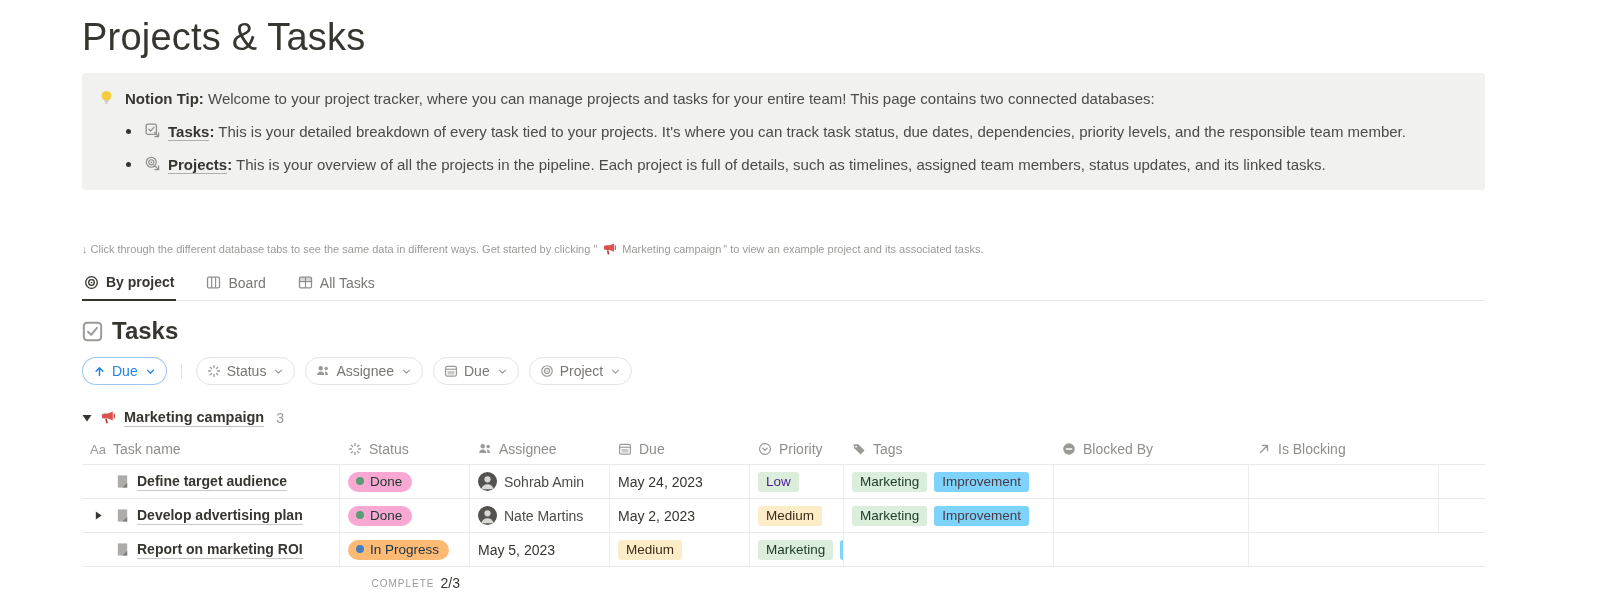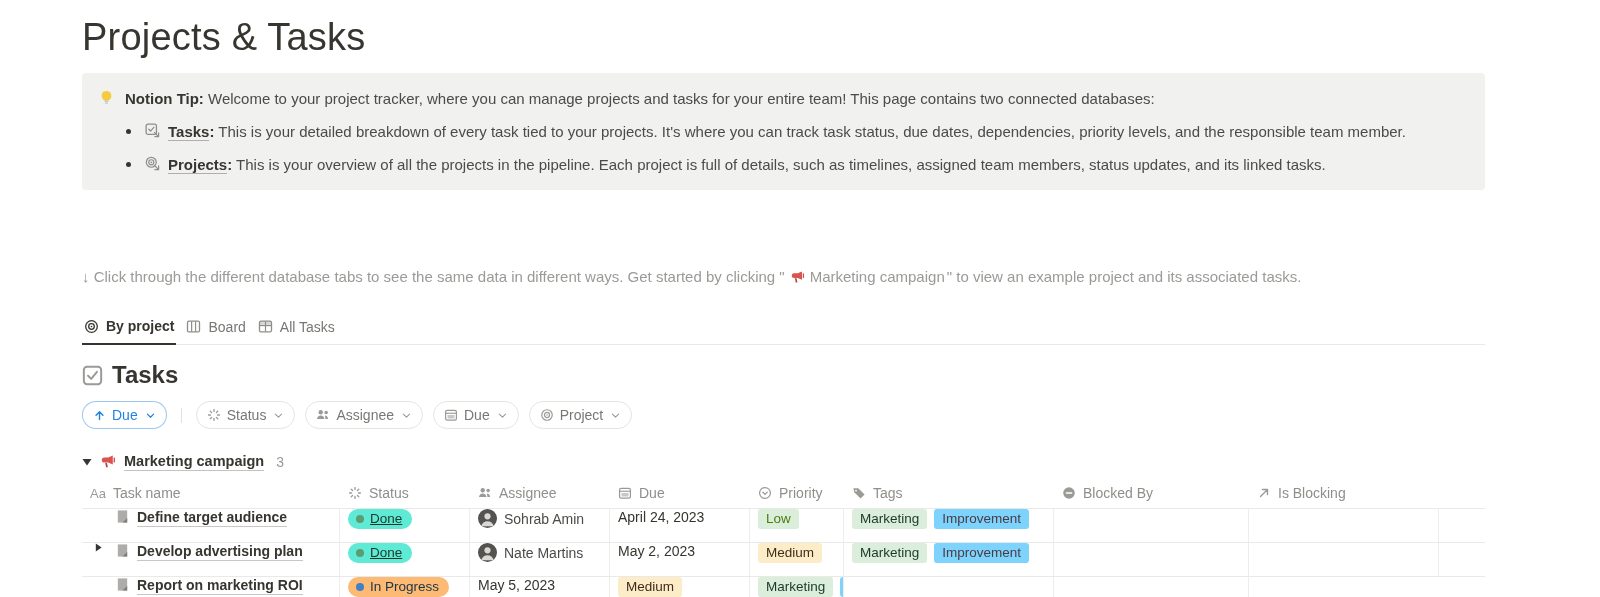--- a/index.html
+++ b/index.html
@@ -15,24 +15,24 @@
   .callout{background:#f1f1ef;border-radius:4px;padding:15px 16px 15px 16px;}
   .callout-line{display:flex;align-items:flex-start;gap:10px;font-size:15px;line-height:21px;color:#4c4b47;}
   .callout-line .bulb{margin-top:1px;}
   .tip-bold{font-weight:700;color:#37352f;}
   .bullets{margin-top:8px;padding-left:28px;}
   .bullet{display:flex;align-items:flex-start;gap:8px;font-size:15px;line-height:21px;color:#4c4b47;margin-top:12px;}
   .bullet .dot-b{width:5px;height:5px;border-radius:50%;background:#37352f;margin:8px 6px 0 0;flex:none;}
   .db-ic{margin-top:2px;flex:none;}
   .db-link{font-weight:700;color:#37352f;border-bottom:1px solid rgba(55,53,47,.35);}
   
-  .hint{margin-top:76px;font-size:15px;color:#9b9a97;line-height:22px;display:flex;align-items:center;gap:2px;flex-wrap:wrap;}
+  .hint{margin-top:48px;font-size:11px;color:#9b9a97;line-height:22px;display:flex;align-items:center;gap:2px;flex-wrap:wrap;}
   .hint .mega{margin:0 3px;}
   
-  .tabbar{margin-top:24px;display:flex;gap:8px;border-bottom:1px solid #e9e9e7;}
+  .tabbar{margin-top:8px;display:flex;gap:28px;border-bottom:1px solid #e9e9e7;}
   .tab{display:flex;align-items:center;gap:7px;font-size:14px;color:#787774;padding:6px 2px 9px 2px;cursor:pointer;}
   .tab.active{color:#37352f;font-weight:700;border-bottom:2px solid #37352f;margin-bottom:-1px;}
   
   .db-heading{margin-top:16px;display:flex;align-items:center;gap:9px;}
   .db-heading .db-title{font-size:24px;font-weight:700;color:#37352f;}
   
   .toolbar{margin-top:12px;display:flex;align-items:center;gap:10px;}
   .chip{display:inline-flex;align-items:center;gap:6px;height:26px;padding:0 10px;border-radius:14px;
         border:1px solid #e5e4e1;background:#fff;font-size:14px;color:#787774;cursor:pointer;}
   .chip .chev{margin-left:1px;}
@@ -43,36 +43,36 @@
   .group-toggle{width:10px;height:10px;}
   .group-name{font-size:14.5px;font-weight:700;color:#37352f;border-bottom:1px solid rgba(55,53,47,.3);padding-bottom:1px;}
   .group-count{font-size:14px;color:#9b9a97;margin-left:4px;}
   
   .table{margin-top:7px;--cols:258px 130px 140px 140px 94px 210px 195px 190px 46px;}
   .thead,.trow,.tfoot{display:grid;grid-template-columns:var(--cols);align-items:center;}
   .thead{height:30px;border-bottom:1px solid #e9e9e7;}
   .hcell{display:flex;align-items:center;gap:7px;font-size:14px;color:#8f8e8a;padding:0 8px;}
   .hcell .aa{font-size:13px;color:#9b9a97;letter-spacing:0;}
   .trow{height:33px;border-bottom:1px solid #e9e9e7;}
-  .cell{height:100%;display:flex;align-items:flex-start;padding:0 8px;border-right:1px solid #ededeb;overflow:hidden;}
+  .cell{height:100%;display:flex;align-items:center;padding:0 8px;border-right:1px solid #ededeb;overflow:hidden;}
   .trow .cell:last-child{border-right:none;}
   .name-cell{gap:7px;padding-left:6px;}
   .toggle-slot{width:20px;display:flex;justify-content:center;flex:none;}
   .task-link{font-size:14px;font-weight:700;color:#37352f;border-bottom:1px solid rgba(55,53,47,.28);padding-bottom:1px;white-space:nowrap;}
   .status-pill{display:inline-flex;align-items:center;gap:6px;padding:2px 10px 3px 8px;border-radius:12px;font-size:13.5px;}
   .status-pill .sdot{width:8px;height:8px;border-radius:50%;flex:none;}
-  .st-done{background:#5eead4;color:#1c3829;text-decoration:underline;}
+  .st-done{background:#f9a8d4;color:#1c3829;}
   .st-done .sdot{background:#5b9d72;}
   .st-prog{background:#fdba74;color:#183347;}
   .st-prog .sdot{background:#437fc4;}
   .assignee{display:flex;align-items:center;gap:7px;font-size:14px;color:#4c4b47;}
   .avatar{width:19px;height:19px;border-radius:50%;background:#908f8b;display:flex;align-items:center;justify-content:center;overflow:hidden;flex:none;}
   .due-text{font-size:14px;color:#37352f;white-space:nowrap;}
   .tagchip{display:inline-block;padding:2px 8px 3px 8px;border-radius:3px;font-size:13.5px;white-space:nowrap;}
-  .pr-low{background:#dbeddb;color:#4d7c0f;}
+  .pr-low{background:#dbeddb;color:#4c1d95;}
   .pr-med{background:#fdecc8;color:#402c1b;}
   .tag-green{background:#dbeddb;color:#1c3829;margin-right:7px;}
   .tag-pink{background:#7dd3fc;color:#4c3a44;}
   
   .tfoot{height:32px;}
   .fcell{display:flex;justify-content:flex-end;align-items:center;gap:6px;padding:0 10px;}
   .fcap{font-size:10px;letter-spacing:1px;color:#9b9a97;margin-left:48px;}
   .fval{font-size:14px;color:#37352f;}
   svg{display:block;}
 </style>
@@ -392,21 +392,21 @@
               <svg width="19" height="19" viewBox="0 0 16 16">
                 <circle cx="8" cy="8" r="8" fill="#55534f"></circle>
                 <circle cx="8" cy="6.2" r="2.6" fill="#d9d8d5"></circle>
                 <path d="M2.6 14.6c.8-2.6 2.9-4.2 5.4-4.2s4.6 1.6 5.4 4.2Z" fill="#d9d8d5"></path>
               </svg>
             </span>
             <span>Sohrab Amin</span>
           </span>
         </div>
       <div class="cell">
-          <span class="due-text">April 24, 2023</span>
+          <span class="due-text">May 24, 2023</span>
         </div>
       <div class="cell">
           <span class="tagchip pr-low">Low</span>
         </div>
       <div class="cell">
           <span class="tagchip tag-green">Marketing</span>
           <span class="tagchip tag-pink">Improvement</span>
         </div>
       <div class="cell"></div>
       <div class="cell"></div>

